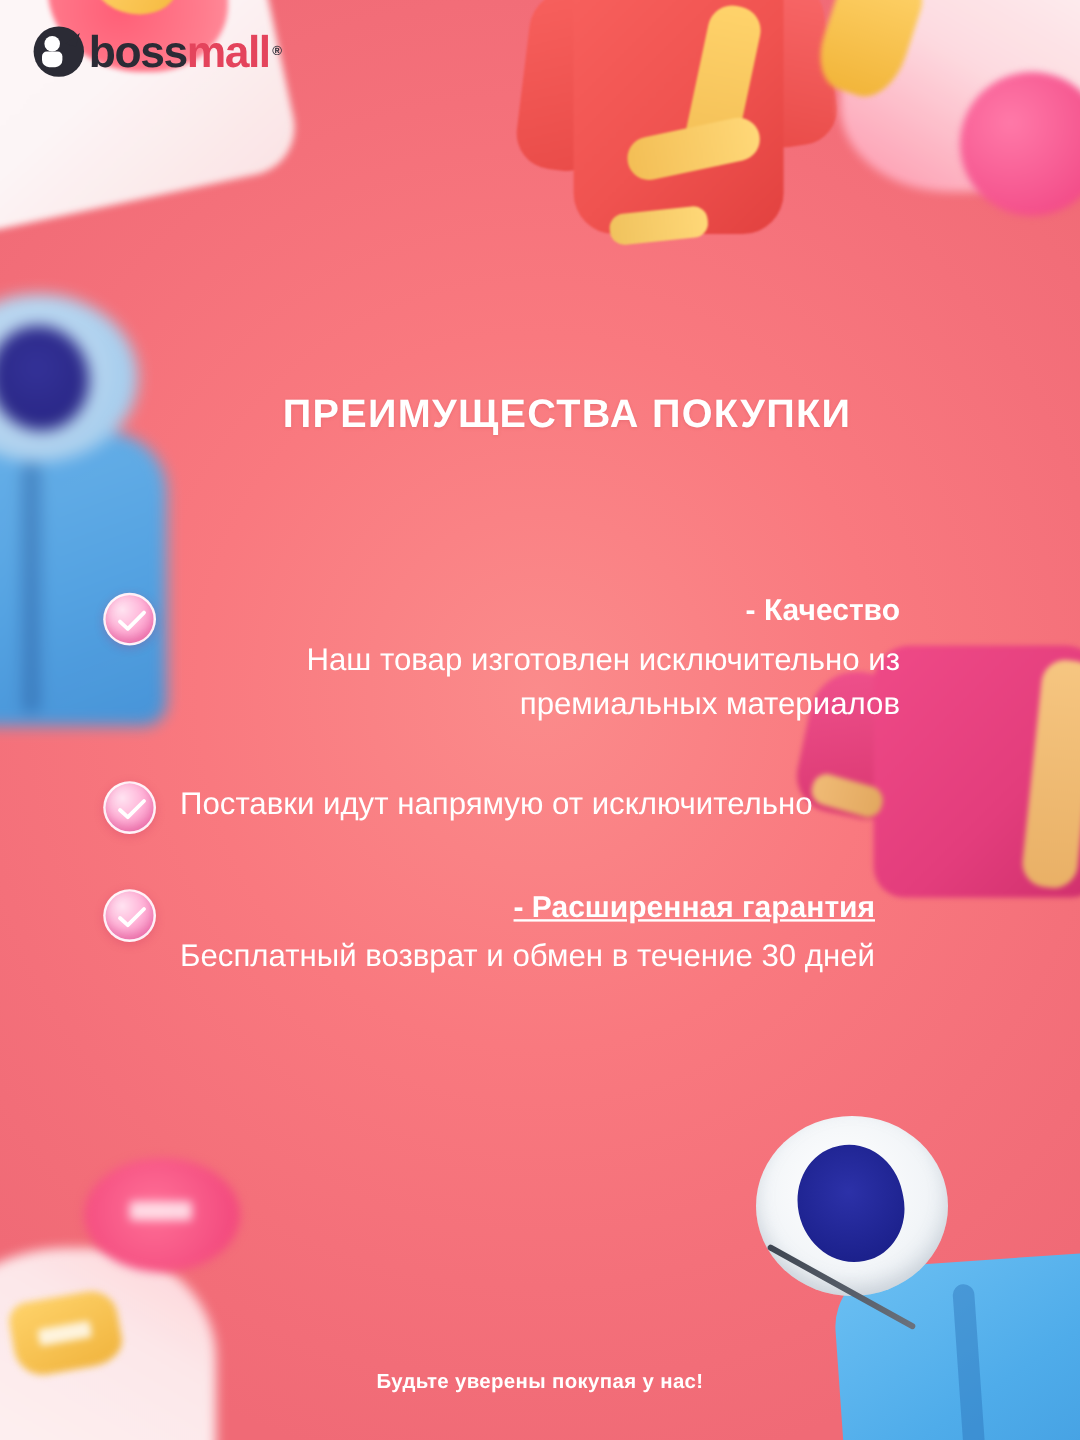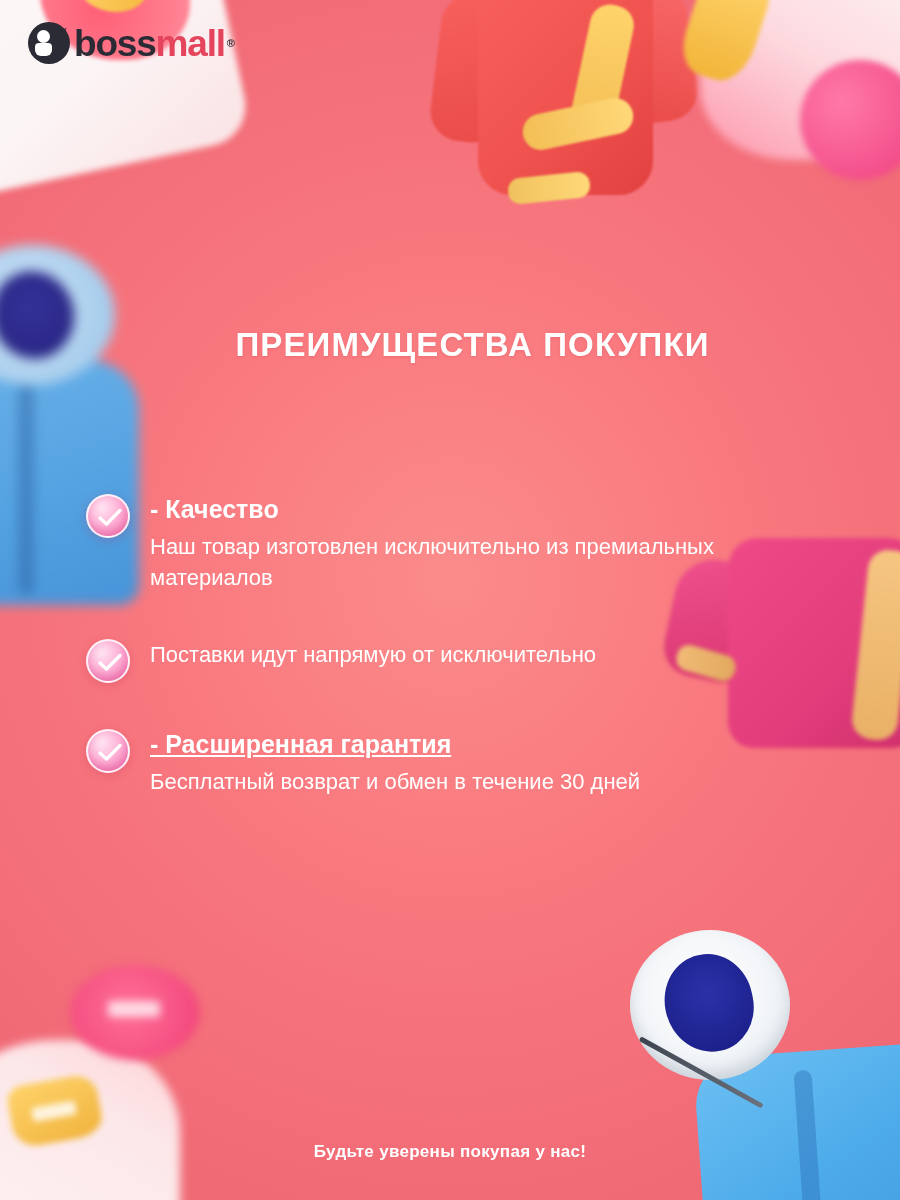--- a/index.html
+++ b/index.html
@@ -334,20 +334,21 @@
     z-index: 10;
     text-shadow: 0 1px 3px rgba(180,50,60,.20);
     padding-left: 45px;
   }
 
   
   .benefits {
     position: absolute;
     left: 86px; right: 110px; top: 492px;
     z-index: 10;
+    text-align: right;
   }
   .benefit {
     display: flex;
     align-items: flex-start;
     margin-bottom: 44px;
   }
   .benefit:last-child { margin-bottom: 0; }
 
   .check {
     flex: none;
@@ -366,21 +367,21 @@
   .benefit-title {
     color: #ffffff;
     font-size: 25px;
     font-weight: bold;
     line-height: 1.2;
     margin-bottom: 7px;
     white-space: nowrap;
   }
   .benefit-desc {
     color: #ffffff;
-    font-size: 22px;
+    font-size: 26px;
     line-height: 1.42;
     font-weight: 400;
     max-width: 600px;
   }
 
   
   .footer {
     position: absolute;
     left: 0; right: 0; bottom: 38px;
     text-align: center;

